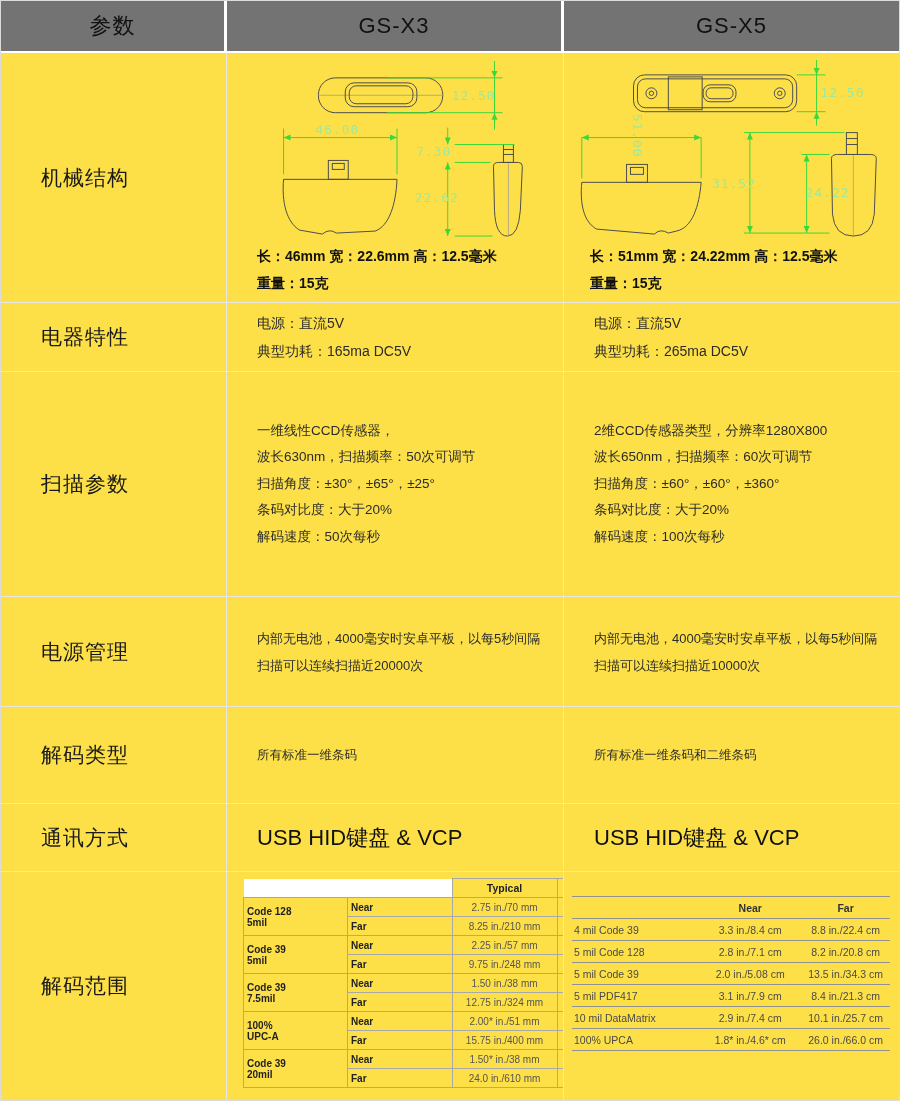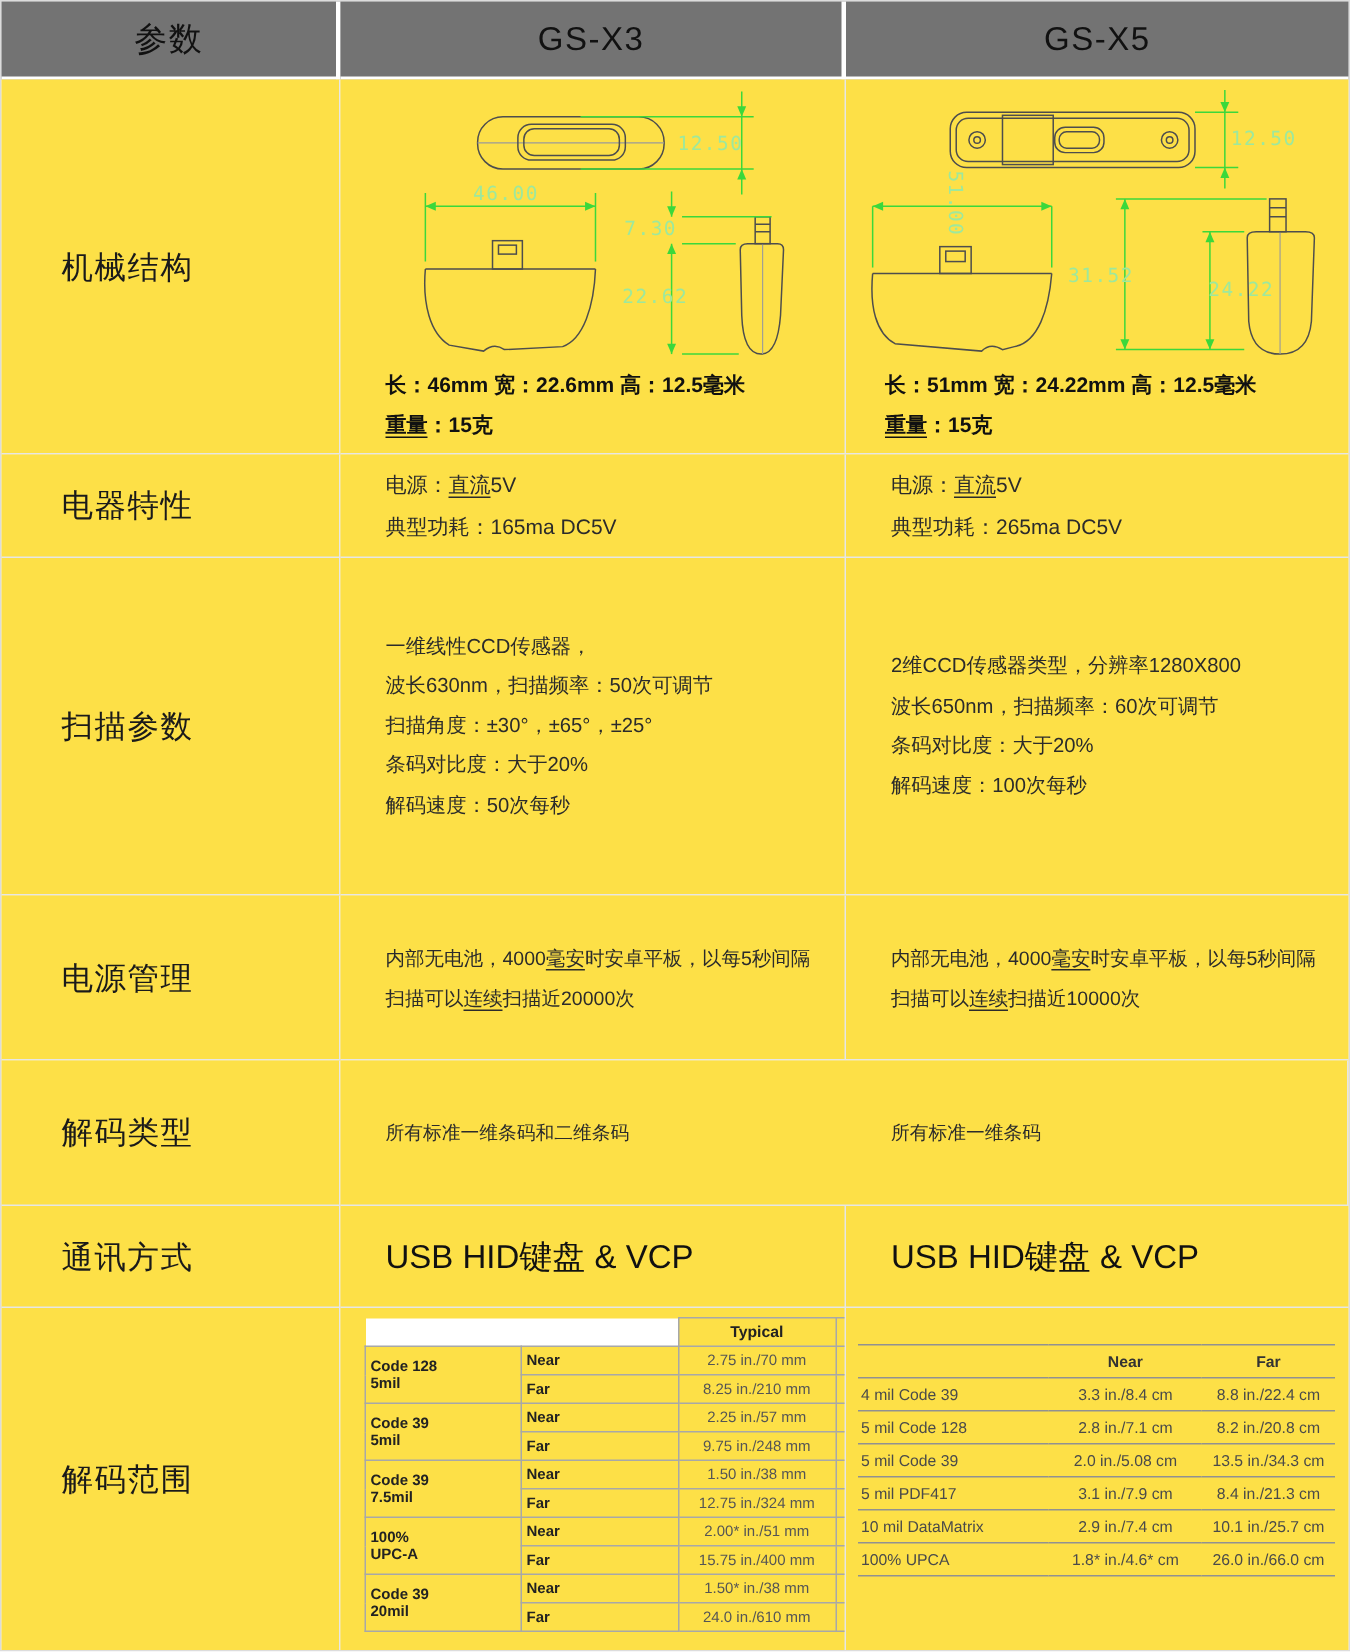--- a/index.html
+++ b/index.html
@@ -12,21 +12,21 @@
   .hcell{background:#737373;border-bottom:2px solid #fff;display:flex;align-items:center;justify-content:center;
          font-size:22px;color:#111;letter-spacing:1px;}
   .hgap{border-right:3px solid #fff;}
   .rowlabel{display:flex;align-items:center;padding-left:40px;font-size:21px;color:#1a1a1a;letter-spacing:1px;}
   .vcell{display:flex;flex-direction:column;justify-content:center;padding-left:30px;}
   .t14 .tline{font-size:14px;line-height:28px;}
   .t13 .tline{font-size:13.5px;line-height:26.5px;}
   .t12 .tline{font-size:13px;line-height:27px;}
   .single{font-size:12.5px;color:#2b2b2b;}
   .comm{font-size:22px;color:#111;}
-  .ul{text-decoration:underline;text-decoration-thickness:1px;text-underline-offset:3px;}
+  .ul{text-decoration-thickness:1px;text-underline-offset:3px;}
   .mech{display:flex;flex-direction:column;}
   .mech svg{display:block;}
   .cap{padding-left:30px;font-size:14px;font-weight:bold;color:#111;}
   .cap .capline{margin-bottom:9px;}
   
   .dev{stroke:#4d4d4d;fill:none;stroke-width:1;}
   .devthin{stroke:#9a9a9a;fill:none;stroke-width:0.75;}
   .dim{stroke:#3bd83b;fill:none;stroke-width:1;}
   .dimf{fill:#3bd83b;stroke:none;}
   .dimtxt{fill:#9de89d;font-family:"DejaVu Sans Mono",monospace;font-size:13px;letter-spacing:1px;}
@@ -183,40 +183,41 @@
   <div class="cell cb vcell t13">
       <div class="tline"><span>一维线性CCD传感器，</span></div>
       <div class="tline"><span>波长630nm，扫描频率：50次可调节</span></div>
       <div class="tline"><span>扫描角度：±30°，±65°，±25°</span></div>
       <div class="tline"><span>条码对比度：大于20%</span></div>
       <div class="tline"><span>解码速度：50次每秒</span></div>
     </div>
   <div class="cell vcell t13">
       <div class="tline"><span>2维CCD传感器类型，分辨率1280X800</span></div>
       <div class="tline"><span>波长650nm，扫描频率：60次可调节</span></div>
+      <div class="tline"><span>扫描角度：±60°，±60°，±360°</span></div>
       <div class="tline"><span>条码对比度：大于20%</span></div>
       <div class="tline"><span>解码速度：100次每秒</span></div>
     </div>
 
   <div class="cell cb rowlabel">电源管理</div>
   <div class="cell cb vcell t12">
       <div class="tline"><span>内部无电池，4000</span><span class="ul">毫安</span><span>时安卓平板，以每5秒间隔</span></div>
       <div class="tline"><span>扫描可以</span><span class="ul">连续</span><span>扫描近20000次</span></div>
     </div>
   <div class="cell vcell t12">
       <div class="tline"><span>内部无电池，4000</span><span class="ul">毫安</span><span>时安卓平板，以每5秒间隔</span></div>
       <div class="tline"><span>扫描可以</span><span class="ul">连续</span><span>扫描近10000次</span></div>
     </div>
 
   <div class="cell cb rowlabel">解码类型</div>
+  <div class="cell cb vcell">
+      <span class="single">所有标准一维条码</span>
+    </div>
   <div class="cell vcell">
       <span class="single">所有标准一维条码和二维条码</span>
-    </div>
-  <div class="cell cb vcell">
-      <span class="single">所有标准一维条码</span>
     </div>
 
   <div class="cell cb rowlabel">通讯方式</div>
   <div class="cell cb vcell">
       <span class="comm">USB HID键盘 &amp; VCP</span>
     </div>
   <div class="cell vcell">
       <span class="comm">USB HID键盘 &amp; VCP</span>
     </div>
 

